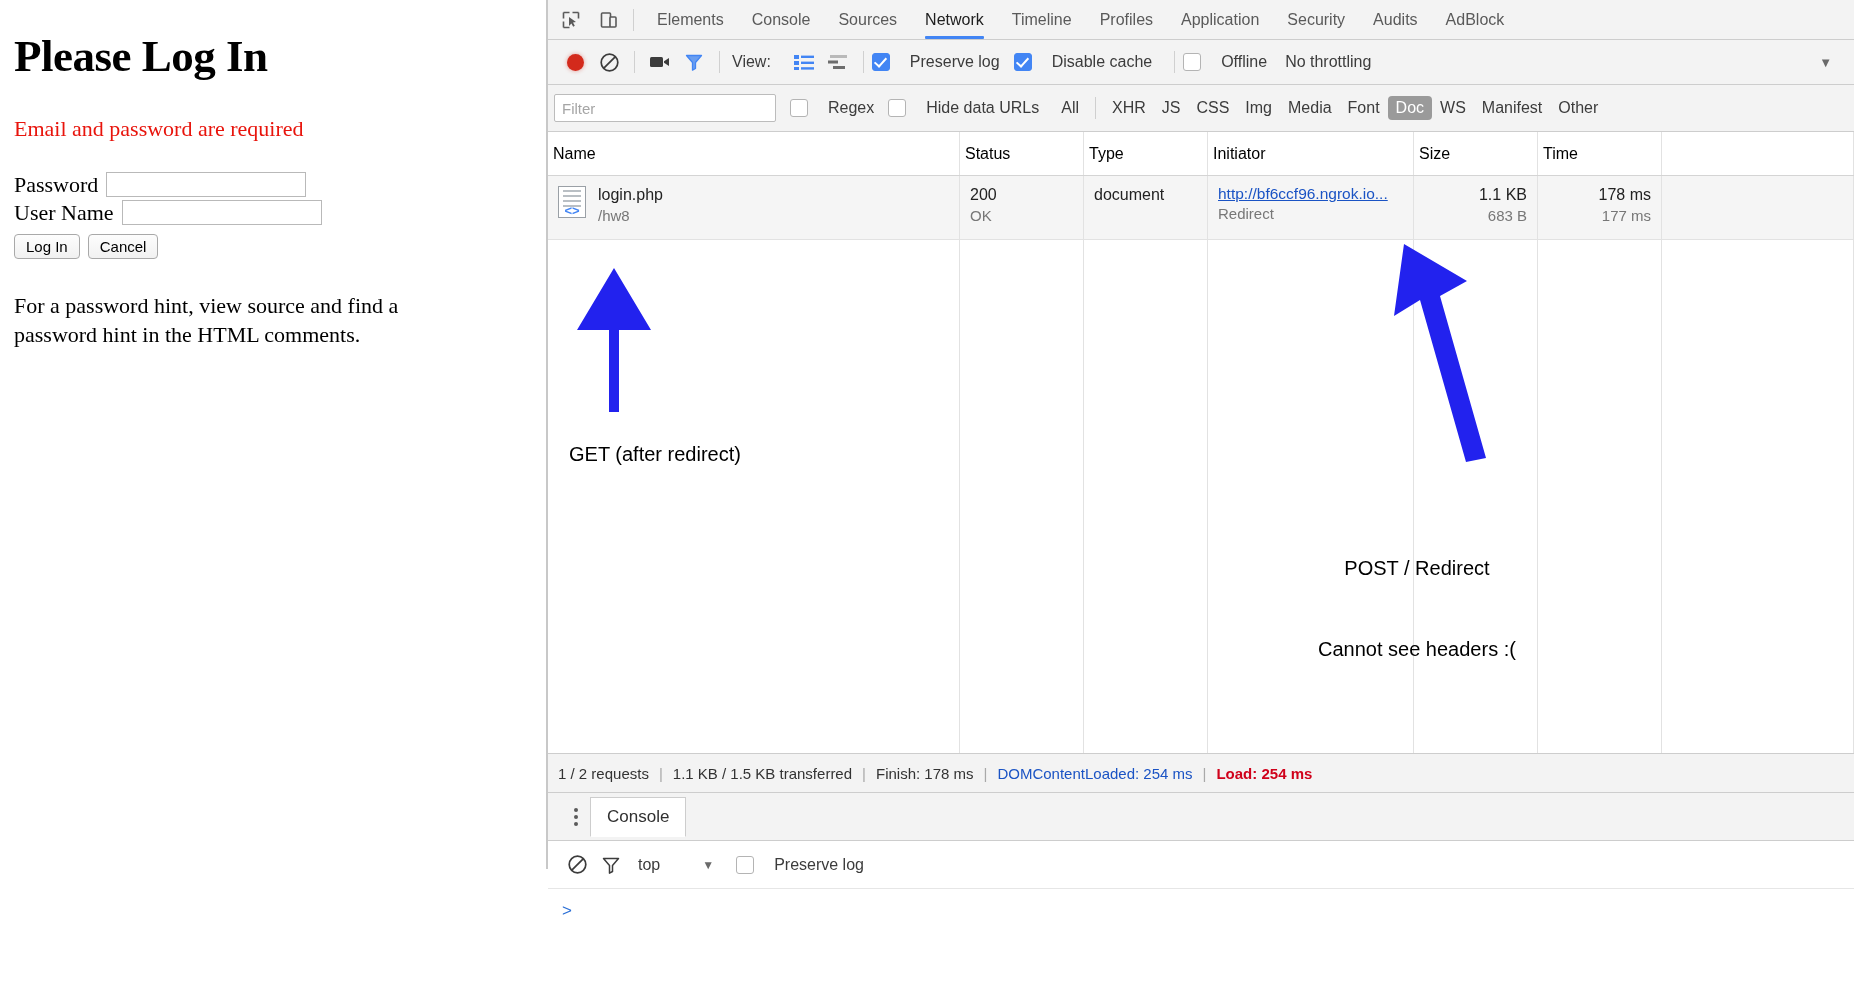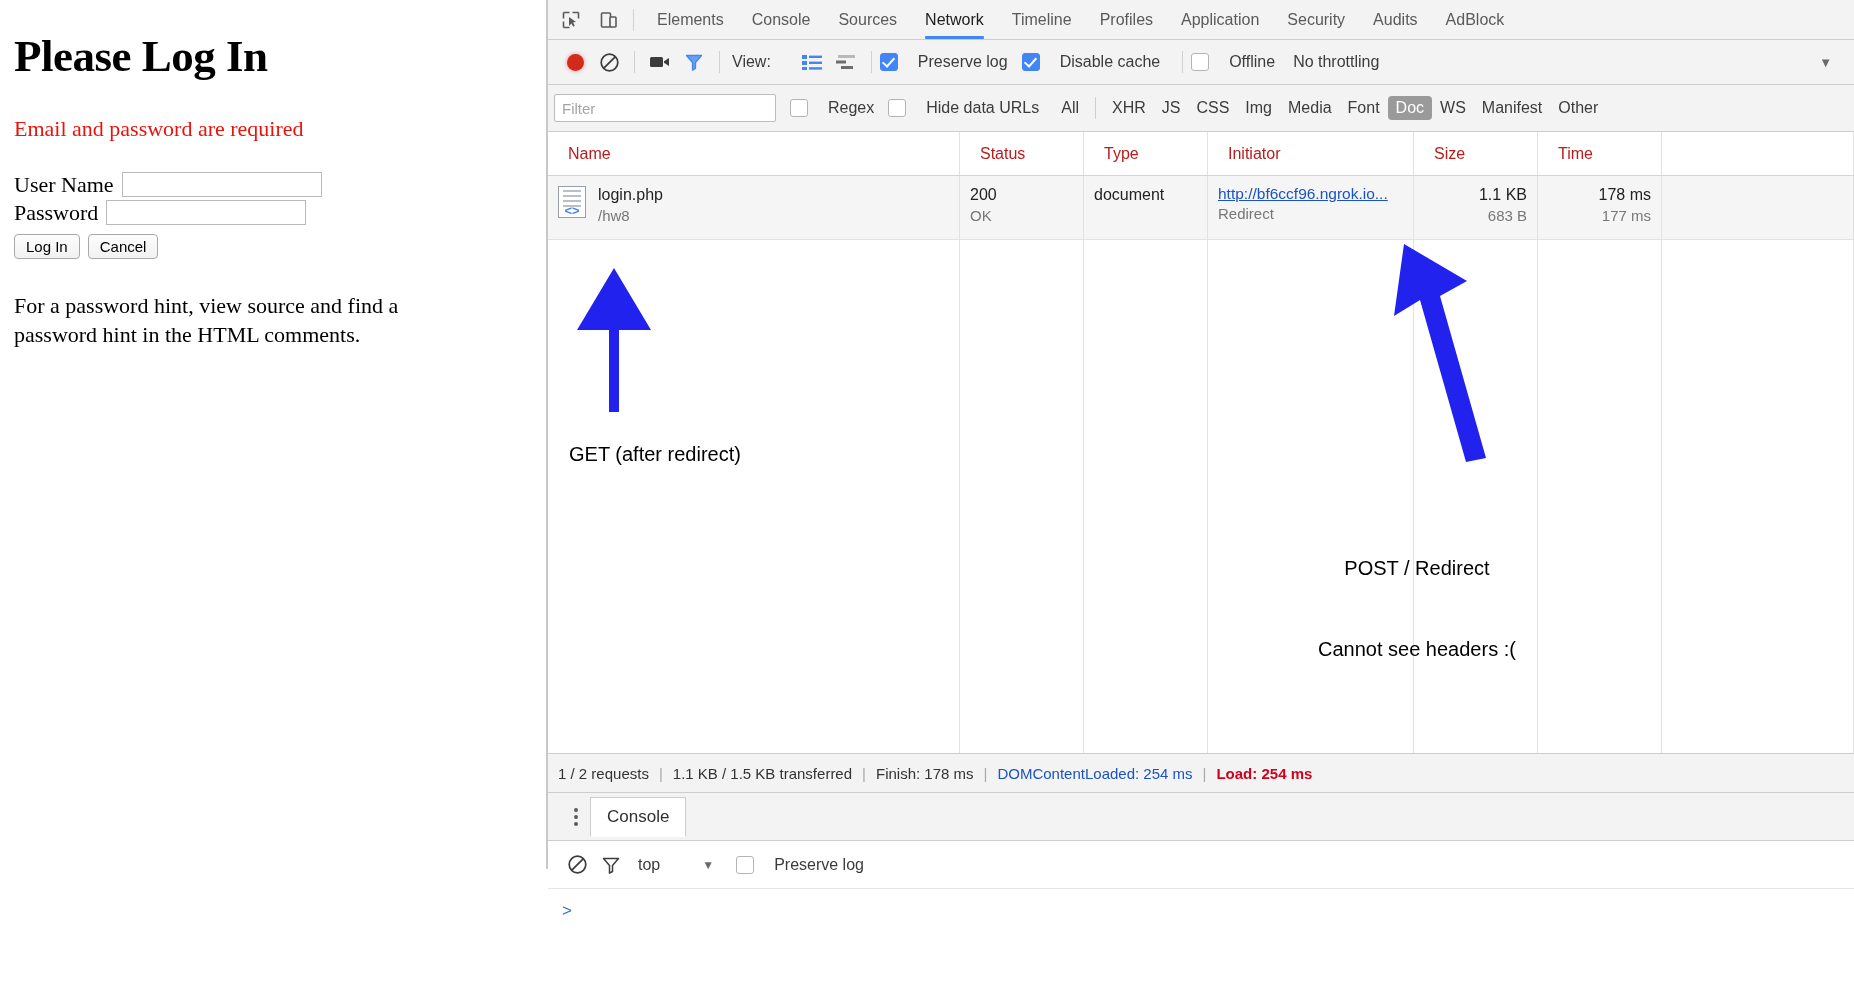--- a/index.html
+++ b/index.html
@@ -81,21 +81,21 @@
   .tab-underline { display:none; }
 
   
   .dt-controls {
     height:45px; background:#f3f3f3; border-bottom:1px solid #cdcdcd;
     display:flex; align-items:center; flex-shrink:0; padding-left:10px; gap:0;
   }
   .rec-dot { width:17px; height:17px; border-radius:50%; background:#d32a1c; box-shadow:0 0 4px rgba(211,42,28,.45); }
   .ctl { display:flex; align-items:center; justify-content:center; width:34px; height:34px; cursor:pointer;}
   .ctl-sep { width:1px; height:22px; background:#d0d0d0; margin:0 8px; }
-  .view-label { color:#3c3c3c; font-size:16px; margin:0 24px 0 4px; }
+  .view-label { color:#3c3c3c; font-size:16px; margin:0 16px 0 4px; }
   .cb {
     width:18px; height:18px; border-radius:3px; border:1.5px solid #b4b4b4;
     background:#fff; display:inline-flex; align-items:center; justify-content:center;
     flex-shrink:0; cursor:pointer;
   }
   .cb.checked { background:#4285f4; border-color:#4285f4; }
   .cb.checked::after{
     content:""; width:5px; height:10px; border:solid #fff; border-width:0 2px 2px 0;
     transform: rotate(42deg); margin-top:-2px;
   }
@@ -122,22 +122,22 @@
   .ftype.selected { background:#9a9a9a; color:#fff; }
   .fsep { width:1px; height:22px; background:#cfcfcf; margin:0 8px; }
 
   
   .net-wrap { flex:1; display:flex; flex-direction:column; min-height:0; }
   .net-head {
     display:flex; height:44px; background:#fff;
     border-bottom:1px solid #d4d4d4; flex-shrink:0;
   }
   .net-head div {
-    display:flex; align-items:center; padding-left:20px;
-    font-size:16px; color:#b91c1c; border-right:1px solid #e2e2e2; cursor:pointer;
+    display:flex; align-items:center; padding-left:5px;
+    font-size:16px; color:#000000; border-right:1px solid #e2e2e2; cursor:pointer;
   }
   .net-body { flex:1; position:relative; display:flex; flex-direction:column; min-height:0;}
   .net-row {
     display:flex; height:64px; background:#f5f5f5;
     border-bottom:1px solid #e2e2e2; flex-shrink:0;
   }
   .net-row > div {
     border-right:1px solid #e2e2e2; padding:9px 10px 0 10px;
     display:flex; flex-direction:column; justify-content:flex-start;
   }
@@ -206,26 +206,26 @@
 <body>
 
 <div class="screen">
 
   <div class="page-pane">
     <h1 class="page-title">Please Log In</h1>
     <p class="error-msg">Email and password are required</p>
 
     <div class="form-block">
       <div class="form-row">
+        <span class="form-label">Password</span>
+        <input id="password-input" class="text-input" type="password" value="" style="">
+      </div>
+      <div class="form-row">
         <span class="form-label">User Name</span>
         <input id="username-input" class="text-input" type="text" value="" style="">
-      </div>
-      <div class="form-row">
-        <span class="form-label">Password</span>
-        <input id="password-input" class="text-input" type="password" value="" style="">
       </div>
       <div class="btn-row">
         <button class="form-btn">Log In</button>
         <button class="form-btn">Cancel</button>
       </div>
     </div>
 
     <p class="hint-text">For a password hint, view source and find a password hint in the HTML comments.</p>
   </div>
 

